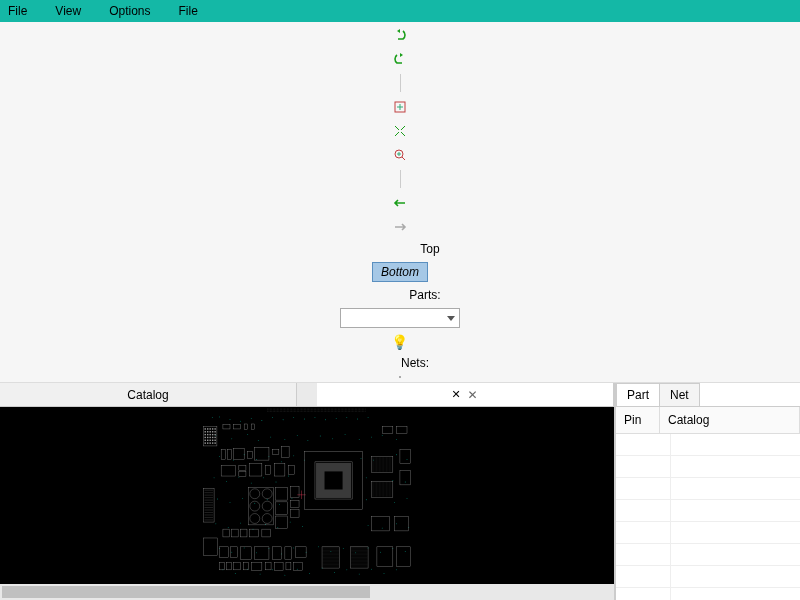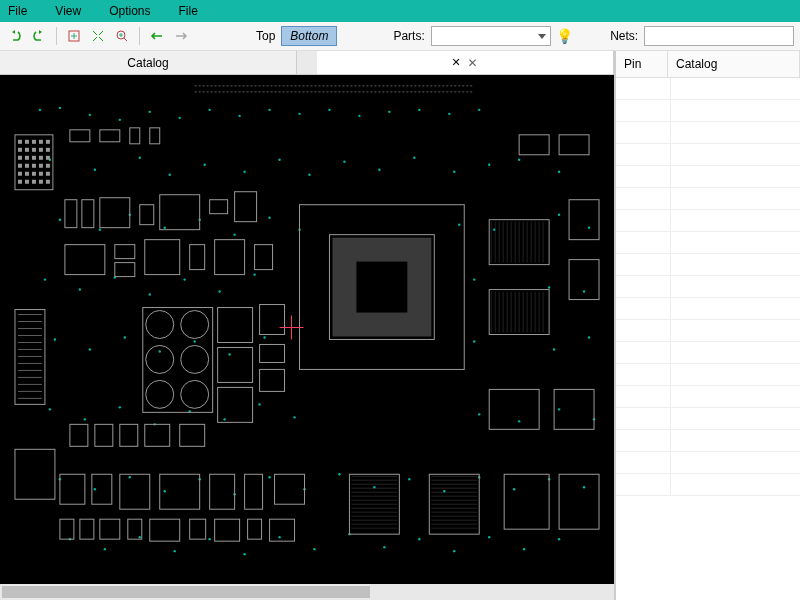--- a/index.html
+++ b/index.html
@@ -1,19 +1,19 @@
 <!DOCTYPE html>
 <html><head>
 <meta charset="utf-8">
 <style>
   * { margin: 0; padding: 0; box-sizing: border-box; font-family: "Segoe UI", Tahoma, sans-serif; font-size: 12px; }
   body { width: 800px; height: 600px; background: #f0f0f0; overflow: hidden; display: flex; flex-direction: column; }
   .menubar { display: flex; gap: 28px; padding: 4px 8px; background: #14b8a6; align-items: flex-end; }
   .menubar span { cursor: default; }
-  .toolbar { display: flex; align-items: center; gap: 6px; padding: 4px 6px; background: #f6f6f6; border-bottom: 1px solid #ddd; }
+  .toolbar { display: flex; align-items: center; gap: 6px; padding: 4px 6px; background: #f6f6f6; border-bottom: 1px solid #ddd; flex-direction: column; }
   .tbtn { width: 18px; height: 18px; display: flex; align-items: center; justify-content: center; border-radius: 2px; }
   .sep { width: 1px; height: 18px; background: #ccc; margin: 0 2px; }
   .lbl { margin-left: 10px; }
   .layer-btn { padding: 2px 8px; border: 1px solid transparent; font-style: italic; }
   .layer-btn.active { background: #a6c8e6; border: 1px solid #5a8fbf; }
   .combo { width: 120px; height: 20px; border: 1px solid #aaa; background: white; display: flex; align-items: center; justify-content: flex-end; padding-right: 4px; }
   .combo::after { content: ""; border-left: 4px solid transparent; border-right: 4px solid transparent; border-top: 5px solid #555; }
   .bulb { color: #d4b800; font-size: 14px; }
   .nets-input { flex: 1; height: 20px; border: 1px solid #aaa; background: white; }
 
@@ -27,21 +27,21 @@
   .canvas { flex: 1; background: #000; position: relative; overflow: hidden; }
   .canvas svg { width: 100%; height: 100%; display: block; }
 
   .right { width: 185px; background: #fff; display: flex; flex-direction: column; border-left: 1px solid #ccc; }
   .rtabs { display: flex; border-bottom: 1px solid #ccc; }
   .rtab { padding: 4px 10px; border: 1px solid #ccc; border-bottom: none; margin-right: -1px; background: #f4f4f4; }
   .rtab.active { background: #fff; }
   .grid { flex: 1; display: flex; flex-direction: column; }
   .grid-header { display: flex; border-bottom: 1px solid #ddd; background: #fafafa; }
   .grid-header div { padding: 6px 8px; border-right: 1px solid #ddd; font-weight: 400; }
-  .col-pin { width: 52px; }
+  .col-pin { width: 44px; }
   .col-net { flex: 1; }
   .grid-body { flex: 1; }
   .grid-row { display: flex; height: 22px; border-bottom: 1px solid #eee; }
   .grid-row div:first-child { width: 55px; border-right: 1px solid #eee; }
   .grid-row div:last-child { flex: 1; }
 
   .scrollbar-h { height: 16px; background: #e8e8e8; display:flex; align-items:center; }
   .scrollbar-h .thumb { height: 12px; background: #c0c0c0; margin:2px; width: 60%; }
 </style>
 </head>
@@ -378,20 +378,24 @@
           <path d="M280 248 h24 M292 236 v24"></path>
         </g>
       </svg>
     </div>
     <div class="scrollbar-h">
         <div class="thumb"></div>
       </div>
   </div>
 
   <div class="right">
+    <div class="rtabs">
+      <div class="rtab active">Part</div>
+      <div class="rtab">Net</div>
+    </div>
     <div class="grid">
       <div class="grid-header">
         <div class="col-pin">Pin</div>
         <div class="col-net">Catalog</div>
       </div>
       <div class="grid-body" id="grid-body">
           <div class="grid-row">
             <div></div>
             <div></div>
           </div>

